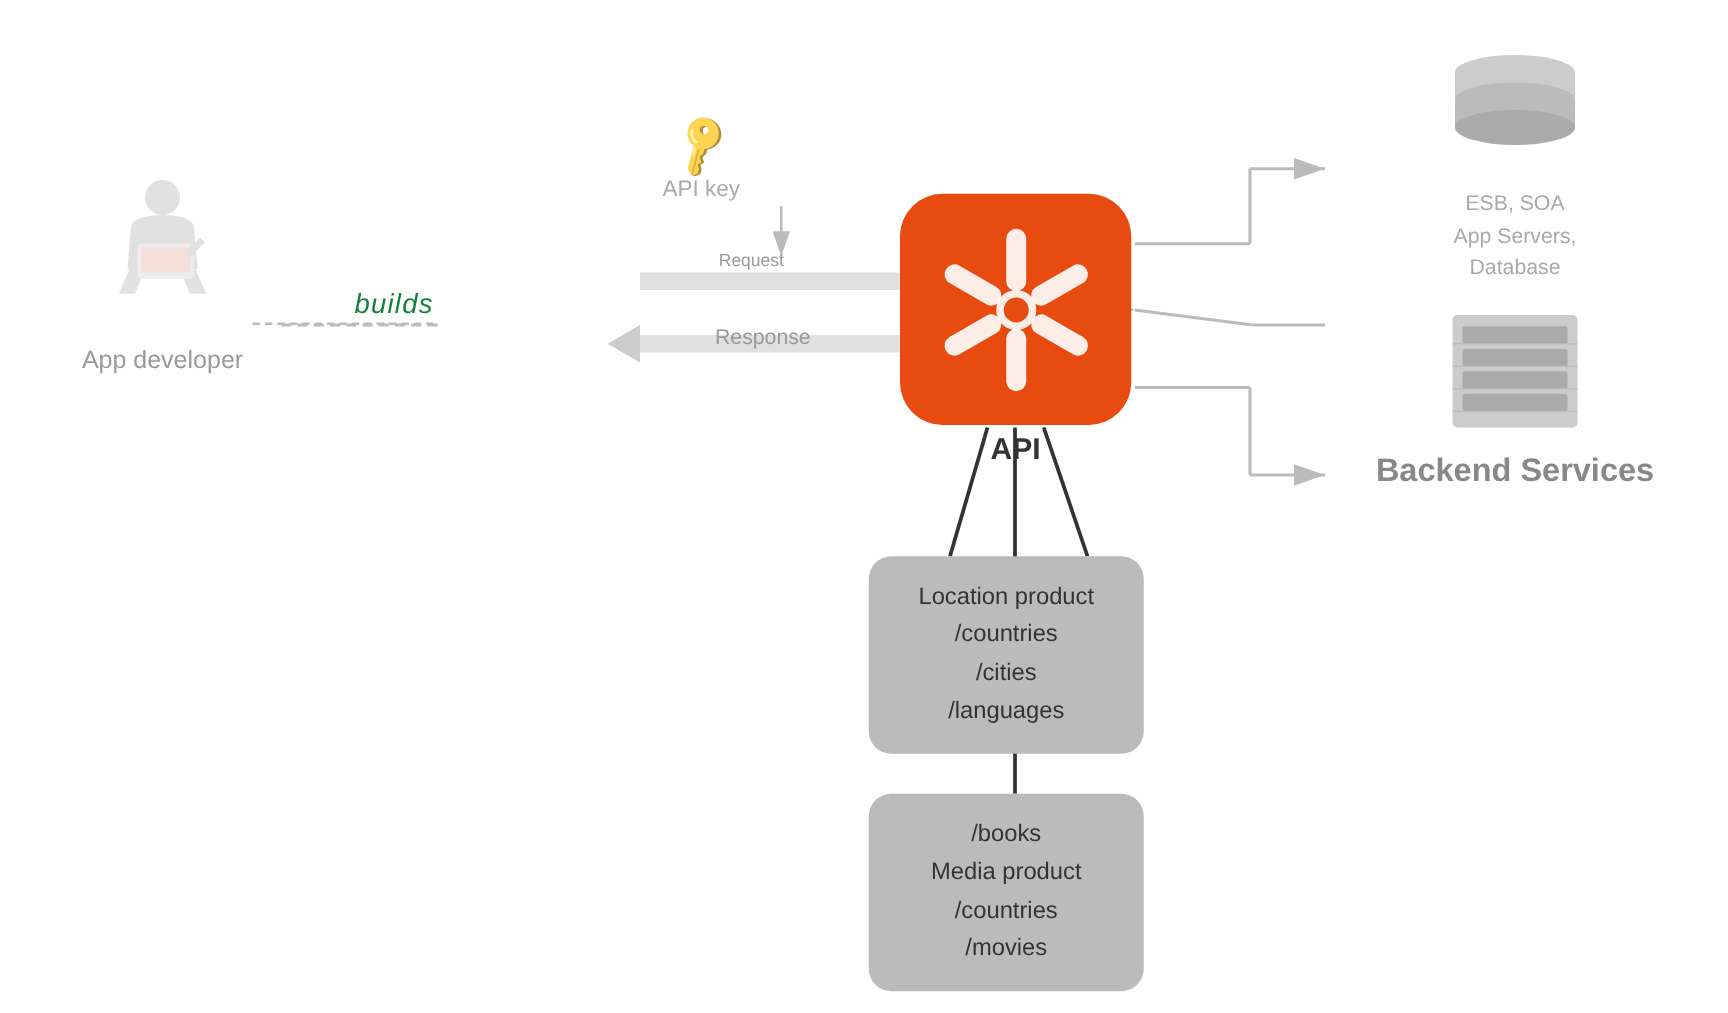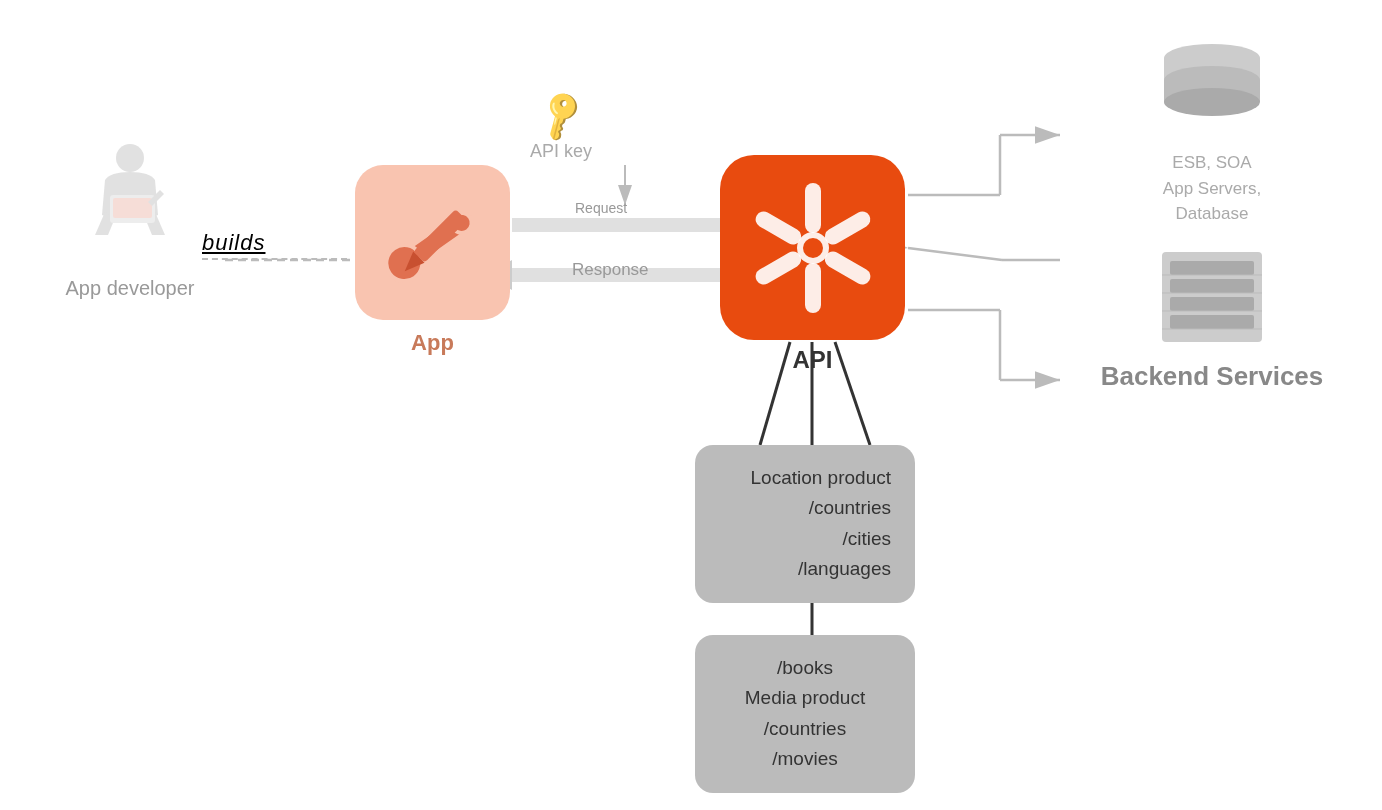--- a/index.html
+++ b/index.html
@@ -39,28 +39,27 @@
       color: #999;
       font-weight: 400;
     }
 
     
     .builds-label {
       position: absolute;
       left: 202px;
       top: 230px;
       font-size: 22px;
-      color: #000000;
+      color: #15803d;
       font-style: italic;
       letter-spacing: 1px;
       border-bottom: 2px dashed #bbb;
       padding-bottom: 2px;
       width: 145px;
-      text-align: left;
-      text-decoration: underline;
+      text-align: right;
     }
 
     
     .app-box {
       position: absolute;
       left: 355px;
       top: 165px;
       display: flex;
       flex-direction: column;
       align-items: center;
@@ -130,21 +129,20 @@
       padding: 18px 24px;
       text-align: center;
       color: #333;
       font-size: 19px;
       line-height: 1.6;
     }
     .endpoint-box-1 {
       left: 695px;
       top: 445px;
       width: 220px;
-      text-align: right;
     }
     .endpoint-box-2 {
       left: 695px;
       top: 635px;
       width: 220px;
     }
 
     
     .svg-overlay {
       position: absolute;
@@ -224,38 +222,20 @@
       <rect x="30" y="55" width="45" height="28" rx="3" fill="#ccc"></rect>
       <rect x="33" y="58" width="39" height="20" rx="2" fill="#e8a090"></rect>
 
       <path d="M 68 62 L 80 50 L 84 54 L 72 66" fill="#aaa"></path>
     </svg>
     <span class="developer-label">App developer</span>
   </div>
 
   <div class="builds-label">builds</div>
 
-  <div class="app-box">
-    <div class="app-icon-bg">
-      <svg width="120" height="120" viewBox="0 0 120 120">
-
-        <g transform="rotate(-35, 60, 60)">
-          <rect x="25" y="52" width="70" height="16" rx="8" fill="#e07050"></rect>
-          <circle cx="25" cy="60" r="18" fill="#e07050" stroke="#f9c4b0" stroke-width="4"></circle>
-          <circle cx="95" cy="60" r="10" fill="#e07050" stroke="#f9c4b0" stroke-width="4"></circle>
-        </g>
-
-        <g transform="rotate(45, 60, 60)">
-          <rect x="52" y="20" width="16" height="60" rx="4" fill="#e07050"></rect>
-          <polygon points="52,80 68,80 60,100" fill="#c85030"></polygon>
-        </g>
-      </svg>
-    </div>
-    <span class="app-label">App</span>
-  </div>
 
   <div class="api-key-section">
     <span class="key-icon">🔑</span>
     <span class="api-key-label">API key</span>
   </div>
 
   <div style="position:absolute; left:575px; top:200px; font-size:14px; color:#999;">Request</div>
 
   <div style="position:absolute; left:572px; top:260px; font-size:17px; color:#999;">Response</div>
 

